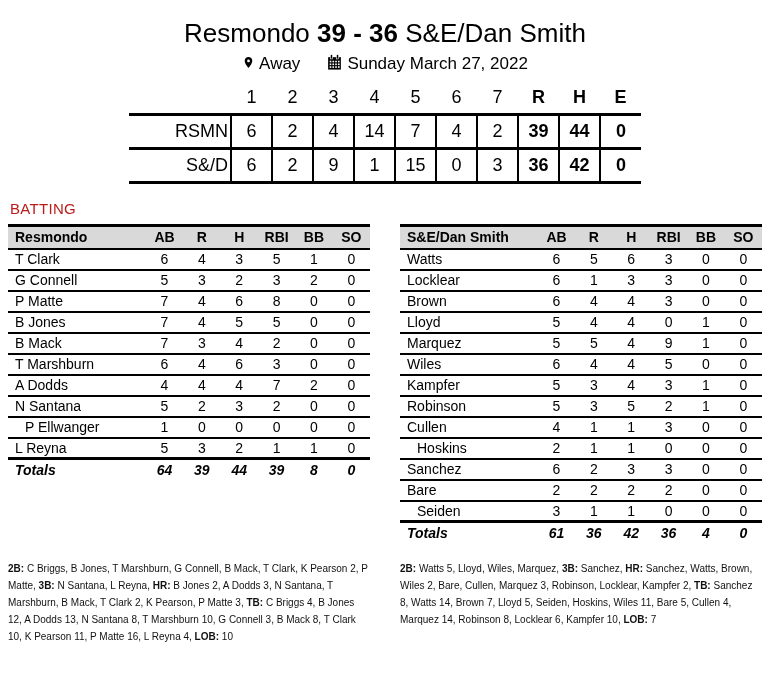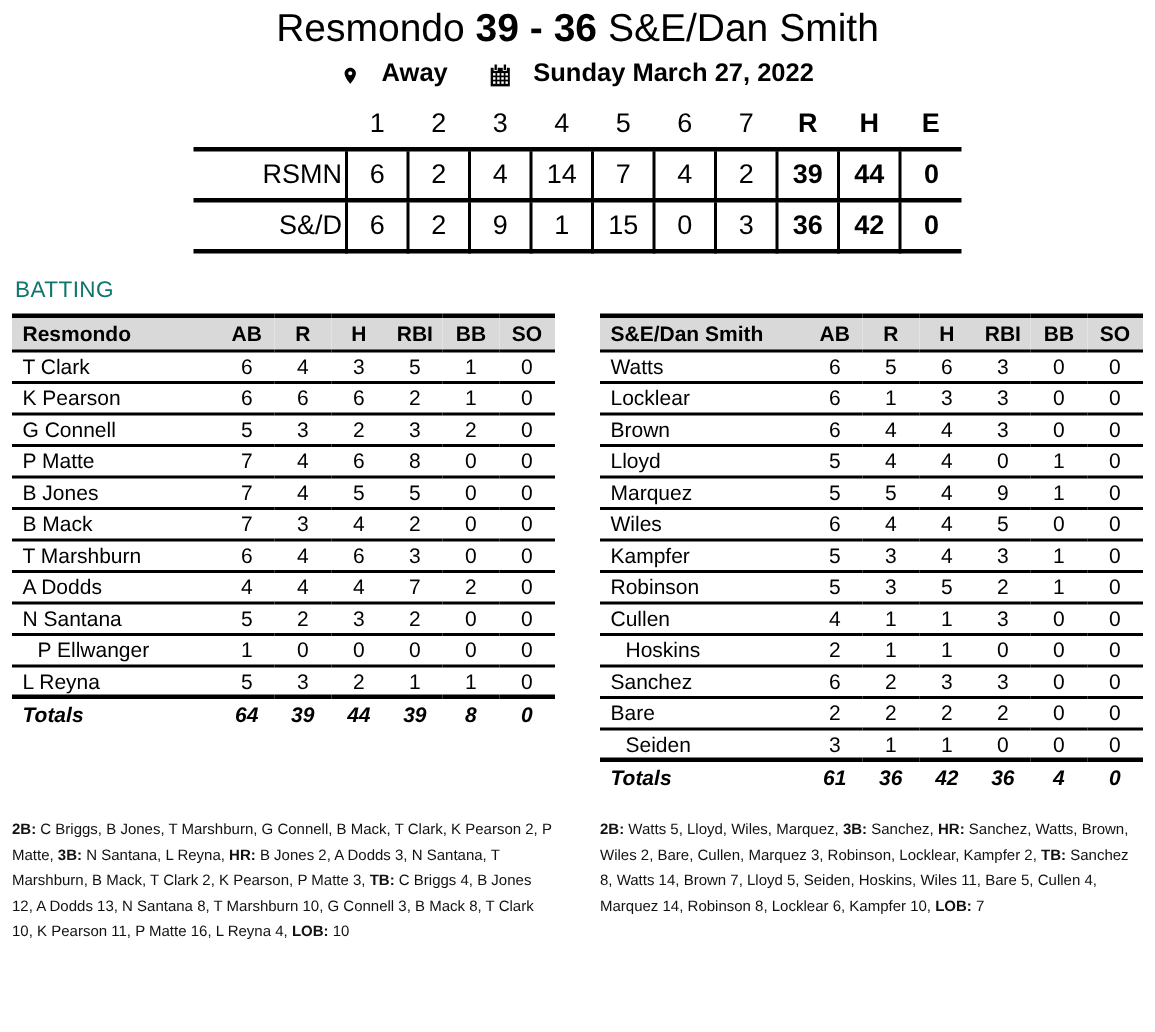--- a/index.html
+++ b/index.html
@@ -6,41 +6,41 @@
     --table-header-bg:#d9d9d9;
     --ink:#000000;
   }
   *{box-sizing:border-box;}
   html,body{margin:0;padding:0;background:#ffffff;}
   body{
     width:770px;
     font-family:"Liberation Sans","DejaVu Sans",sans-serif;
     color:var(--ink);
   }
-  .page{width:770px;padding-top:3px;}
+  .page{width:770px;padding-top:18px;}
 
   
   .title{
     text-align:center;
     font-size:26px;
     font-weight:400;
     margin:0;
     line-height:31px;
     color:var(--ink);
   }
   .title .score{font-weight:700;}
   .meta{
     display:flex;
     justify-content:center;
     align-items:center;
     gap:26px;
     margin-top:5px;
     font-size:17px;
   }
-  .meta-item{display:flex;align-items:flex-end;gap:14px;font-weight:bold;}
+  .meta-item{display:flex;align-items:flex-start;gap:4px;}
   .meta-item svg{display:block;}
 
   
   table{border-collapse:collapse;}
   .linescore{
     margin:13px auto 0;
     font-size:18px;
   }
   .linescore th,.linescore td{
     width:41px;
@@ -58,21 +58,21 @@
   .linescore tbody tr{border-top:3px solid var(--ink);}
   .linescore tbody tr:last-child{border-bottom:3px solid var(--ink);}
   .linescore tbody td:not(.team){border-left:2px solid var(--ink);}
   .linescore tbody td:last-child{border-right:0;}
 
   
   .section-label{
     margin:16px 0 7px 10px;
     font-size:15px;
     letter-spacing:0.3px;
-    color:#0f766e;
+    color:#b91c1c;
   }
   .cols{
     display:flex;
     gap:30px;
     padding:0 8px;
     align-items:flex-start;
   }
   .col{width:362px;flex:0 0 362px;}
   .batting{width:362px;font-size:14px;}
   .batting th,.batting td{
@@ -218,29 +218,20 @@
             <tr>
               <td class="name">T Clark</td>
               <td>6</td>
               <td>4</td>
               <td>3</td>
               <td>5</td>
               <td>1</td>
               <td>0</td>
             </tr>
             <tr>
-              <td class="name">K Pearson</td>
-              <td>6</td>
-              <td>6</td>
-              <td>6</td>
-              <td>2</td>
-              <td>1</td>
-              <td>0</td>
-            </tr>
-            <tr>
               <td class="name">G Connell</td>
               <td>5</td>
               <td>3</td>
               <td>2</td>
               <td>3</td>
               <td>2</td>
               <td>0</td>
             </tr>
             <tr>
               <td class="name">P Matte</td>

